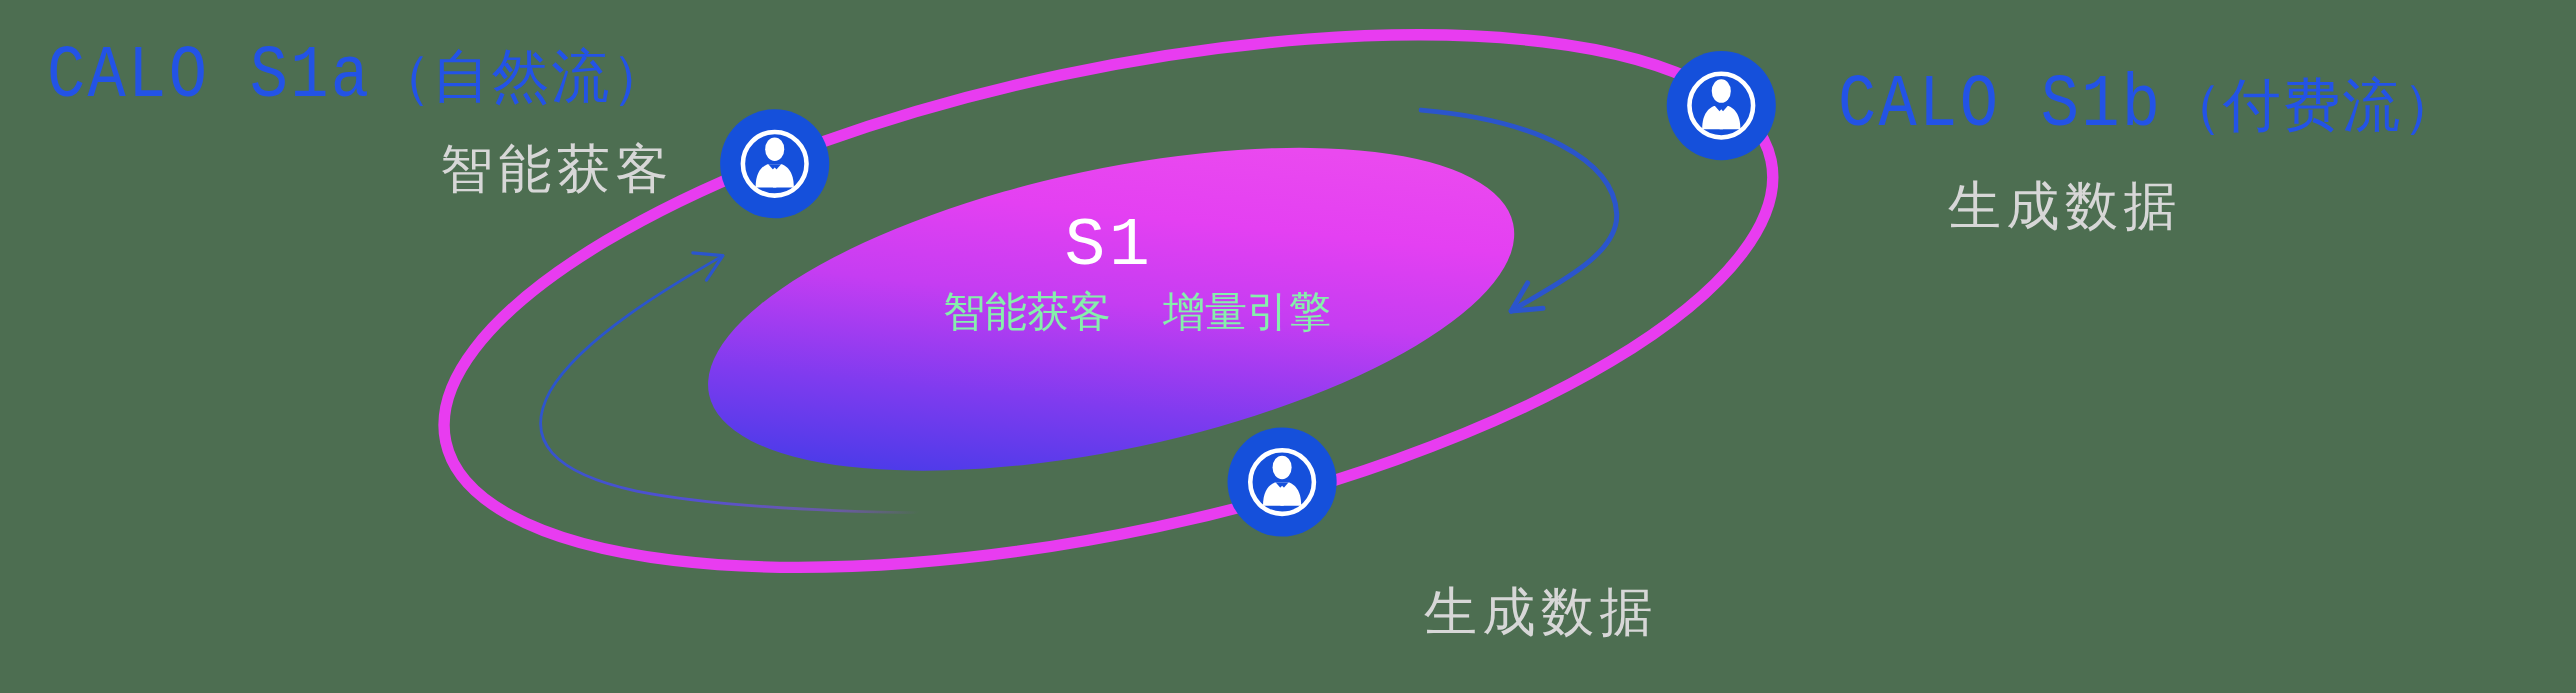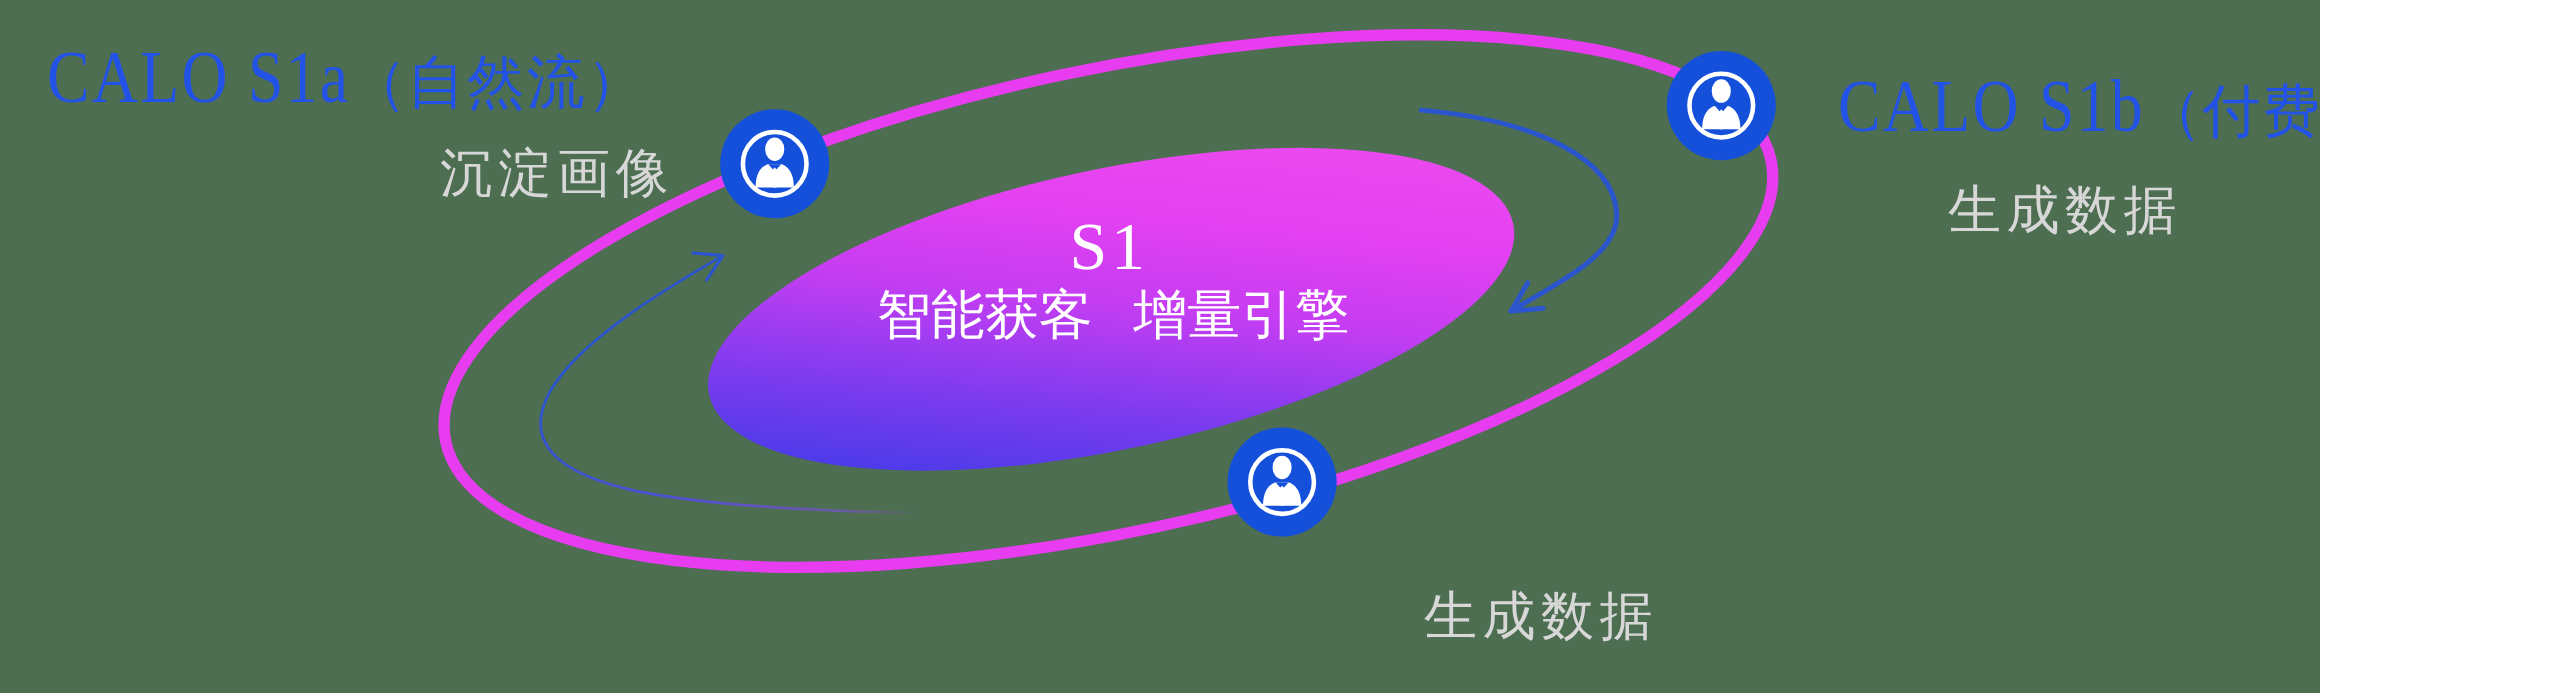--- a/index.html
+++ b/index.html
@@ -1,24 +1,24 @@
 <!DOCTYPE html>
 <html style="font-size:14.5px"><head>
 <meta charset="utf-8">
 <style>
   html,body{margin:0;padding:0;}
-  .canvas{position:relative;width:2320px;height:694px;overflow:hidden;background:#4D6E51;font-family:Liberation Serif, serif;}
+  .canvas{position:relative;width:2576px;height:694px;overflow:hidden;background:#4D6E51;font-family:Liberation Mono, monospace;}
   .diagram-svg{position:absolute;left:0;top:0;}
   .txt{position:absolute;white-space:nowrap;line-height:1;}
   .title{font-size:58px;letter-spacing:1.8px;color:#2353E6;}
   .title .latin{font-size:75px;display:inline-block;transform:scaleX(0.85);transform-origin:0 100%;margin-right:-55px;letter-spacing:2.7px;}
   .title .fw{display:inline-block;width:1em;text-align:center;}
   .glabel{font-size:53px;letter-spacing:5.5px;color:#D7D7D7;}
   .s1-title{font-size:68px;letter-spacing:3.6px;color:#FFFFFF;transform:translate(-50%,-50%);}
-  .s1-sub{font-size:54px;color:#ffffff;transform:translate(-50%,-50%);word-spacing:27px;}
+  .s1-sub{font-size:42px;color:#86efac;transform:translate(-50%,-50%);word-spacing:27px;margin-left:24px;}
 </style>
 </head>
 <body>
 
 <div class="canvas">
   <svg class="diagram-svg" width="2576" height="694" viewBox="0 0 2833 763">
     <defs>
       <linearGradient id="coreGrad" x1="0.02" y1="0.9" x2="0.78" y2="0.1">
         <stop offset="0" stop-color="#333BE6"></stop>
         <stop offset="0.32" stop-color="#7F3BEF"></stop>
@@ -61,21 +61,21 @@
     </g>
     <g transform="translate(1893,116)">
       <use href="#personBadge"></use>
     </g>
     <g transform="translate(1410,530)">
       <use href="#personBadge"></use>
     </g>
   </svg>
 
   <div class="txt title" style="left:47px;top:39px"><span class="latin">CALO S1a</span><span class="fw">（</span><span>自</span><span>然</span><span>流</span><span class="fw">）</span></div>
-  <div class="txt glabel" style="left:440px;top:147px">沉淀画像</div>
+  <div class="txt glabel" style="left:440px;top:147px">智能获客</div>
 
   <div class="txt title" style="left:1838px;top:68px"><span class="latin">CALO S1b</span><span class="fw">（</span><span>付</span><span>费</span><span>流</span><span class="fw">）</span></div>
   <div class="txt glabel" style="left:1948px;top:184px">生成数据</div>
 
   <div class="txt glabel" style="left:1424px;top:590px">生成数据</div>
 
   <div class="txt s1-title" style="left:1109px;top:246px">S1</div>
   <div class="txt s1-sub" style="left:1113px;top:315px">智能获客 增量引擎</div>
 </div>
 

